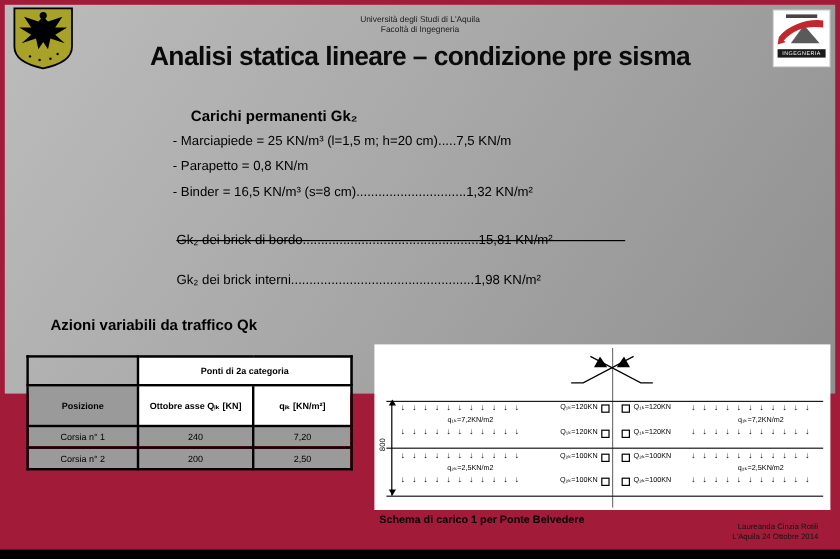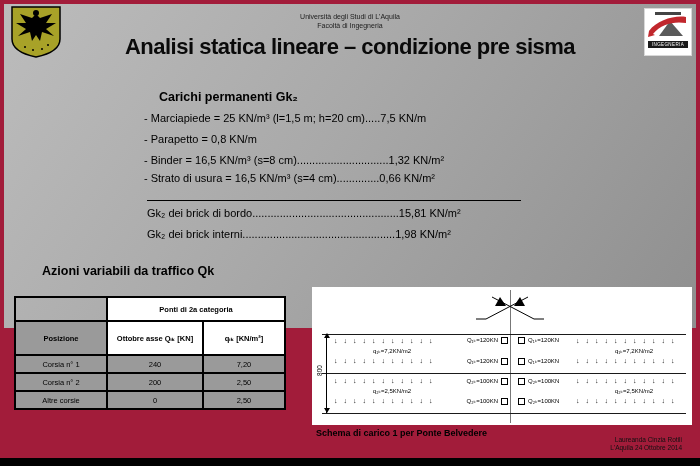--- a/index.html
+++ b/index.html
@@ -27,21 +27,21 @@
     font-size:22px; font-weight:bold; letter-spacing:-0.5px; color:#0a0a0a; }
 
   
   .h-perm { position:absolute; left:155px; top:86px; font-size:12.5px; font-weight:bold; }
   .perm-item { position:absolute; left:140px; font-size:11px; white-space:nowrap; }
   .rule { position:absolute; left:143px; top:196px; width:374px; height:1px; background:#000; }
   .perm-total { position:absolute; left:143px; font-size:11px; white-space:nowrap; }
 
   
   .h-traffic { position:absolute; left:28px; top:260px; font-size:12.5px; font-weight:bold;margin-left:10px; }
-  table.qk { position:absolute; left:10px; top:292px; border-collapse:collapse; table-layout:fixed;padding-left:16px; }
+  table.qk { position:absolute; left:18px; top:292px; border-collapse:collapse; table-layout:fixed;padding-left:16px; }
   table.qk td { border:2px solid #000; text-align:center; vertical-align:middle;
     font-size:7.5px; padding:0; overflow:hidden; }
   td.corner { border:none; background:transparent; }
   td.banner { background:#fff; font-size:9px; font-weight:bold; height:22px; }
   tr.headrow td { height:32px;font-weight:bold; }
   td.wcell { background:#fff; }
   td.gcell { background:#9a9a9a; }
   tr.datarow td { height:16px; background:#9a9a9a; }
   .c1 { width:90px; } .c2 { width:94px; } .c3 { width:80px;margin-top:20px; }
 
@@ -102,25 +102,24 @@
       </svg>
       <div class="rlogo-band">INGEGNERIA</div>
     </div>
 
     <div class="title">Analisi statica lineare – condizione pre sisma</div>
 
     <div class="h-perm">Carichi permanenti Gk₂</div>
     <div class="perm-item" style="top:108px">- Marciapiede = 25 KN/m³ (l=1,5 m; h=20 cm).....7,5 KN/m</div>
     <div class="perm-item" style="top:129px">- Parapetto = 0,8 KN/m</div>
     <div class="perm-item" style="top:150px">- Binder = 16,5 KN/m³ (s=8 cm)..............................1,32 KN/m²</div>
-    <div class="perm-item" style="top:168px">- Strato di usura = 16,5 KN/m³ (s=4 cm)..............0,66 KN/m²</div>
 
     <div class="rule"></div>
 
-    <div class="perm-total" style="top:203px">Gk₂ dei brick di bordo................................................15,81 KN/m²</div>
+    <div class="perm-total" style="top:190px">Gk₂ dei brick di bordo................................................15,81 KN/m²</div>
     <div class="perm-total" style="top:224px">Gk₂ dei brick interni..................................................1,98 KN/m²</div>
 
     <div class="h-traffic">Azioni variabili da traffico Qk</div>
 
     <table class="qk">
       <tbody>
           <tr>
         <td class="corner c1"></td>
         <td class="banner" colspan="2">Ponti di 2a categoria</td>
       </tr>
@@ -130,25 +129,20 @@
         <td class="wcell c3">qᵢₖ [KN/m²]</td>
       </tr>
       <tr class="datarow">
         <td>Corsia n° 1</td>
         <td>240</td>
         <td>7,20</td>
       </tr>
       <tr class="datarow">
         <td>Corsia n° 2</td>
         <td>200</td>
-        <td>2,50</td>
-      </tr>
-      <tr class="datarow">
-        <td>Altre corsie</td>
-        <td>0</td>
         <td>2,50</td>
       </tr>
     </tbody>
       </table>
 
     <div class="diagram">
       <div class="vcenter"></div>
       <div class="symbol">
         <svg width="72" height="32" viewBox="0 0 72 32">
           <polyline points="2,26 12,26 54,4" stroke="#000" stroke-width="1" fill="none"></polyline>

